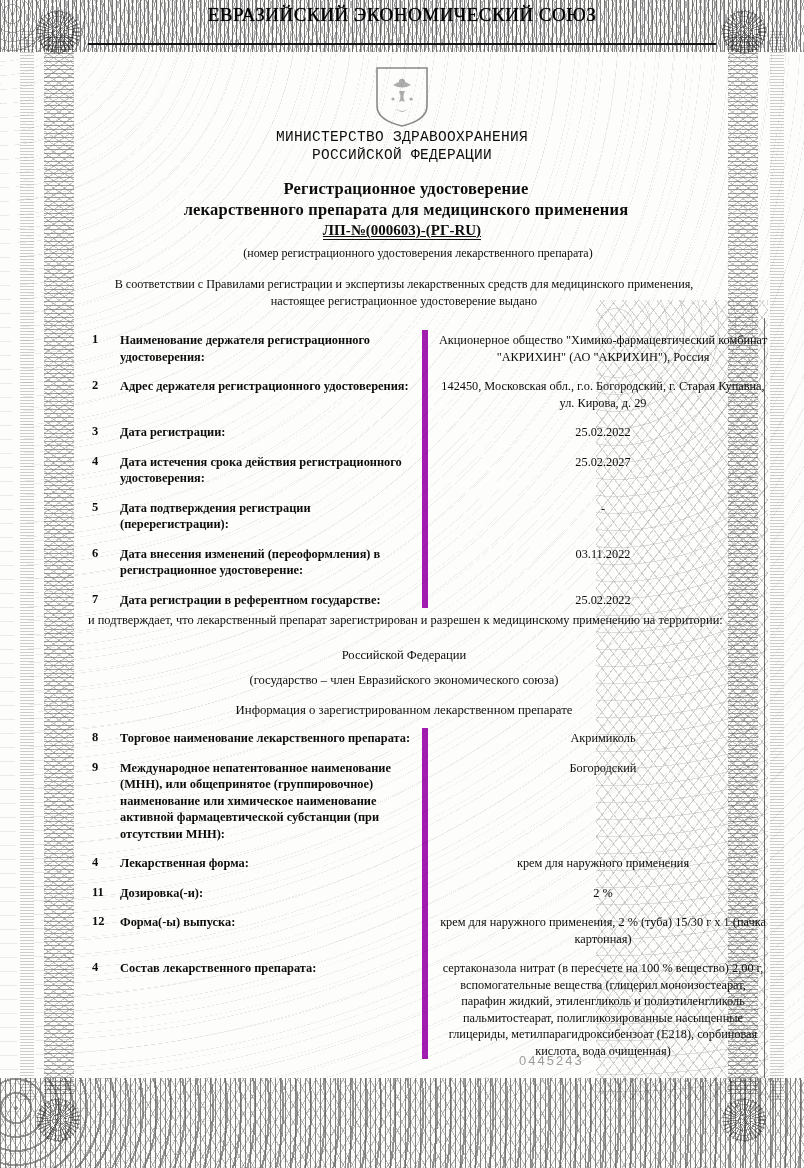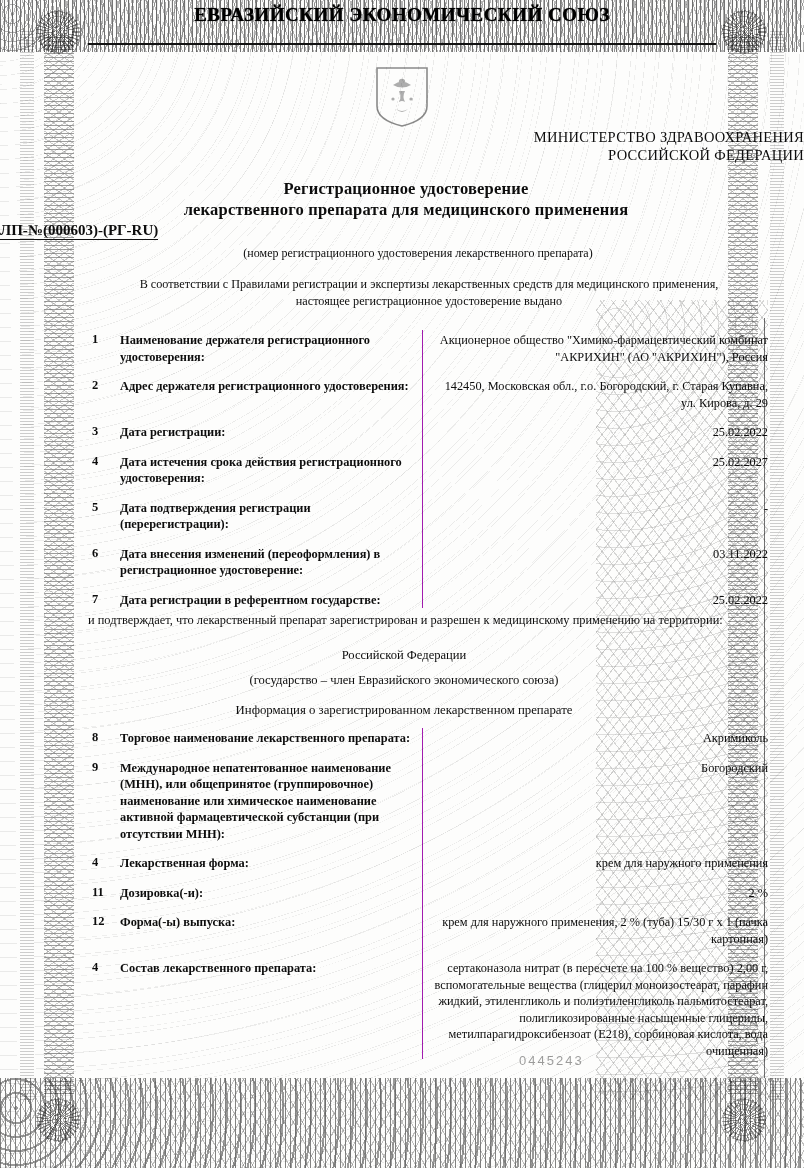--- a/index.html
+++ b/index.html
@@ -91,21 +91,21 @@
   .corner-rosette.tl { left: 36px;  top: 10px; }
   .corner-rosette.tr { left: 722px; top: 10px; }
   .corner-rosette.bl { left: 36px;  top: 1098px; }
   .corner-rosette.br { left: 722px; top: 1098px; }
 
   .header-title {
     position: absolute;
     left: 0; right: 0; top: 4px;
     text-align: center;
     font-family: "Liberation Serif", serif;
-    font-weight: bold;
+    font-weight: normal;
     font-size: 19px;
     letter-spacing: .5px;
     color: #000;
     text-shadow: 0 0 1px rgba(0,0,0,.9);
     z-index: 4;
   }
   .header-rule {
     position: absolute;
     left: 88px; right: 88px; top: 43px;
     border-top: 2px solid #111;
@@ -126,44 +126,45 @@
     top: 66px;
     width: 58px;
     height: 62px;
     opacity: .5;
   }
 
   .ministry {
     position: absolute;
     left: 0; right: 0;
     top: 128px;
-    text-align: right;
+    text-align: center;
     font-size: 14.5px;
     letter-spacing: .3px;
     line-height: 18px;
-    font-family: Liberation Serif, serif;
+    font-family: Liberation Mono, monospace;
   }
 
   .cert-title {
     position: absolute;
     left: 8px; right: 0;
     top: 178px;
     text-align: center;
     font-weight: bold;
     font-size: 16.5px;
     line-height: 21px;
     letter-spacing: .2px;
   }
   .cert-number {
     position: absolute;
     left: 0; right: 0;
     top: 222px;
-    text-align: left;
+    text-align: center;
     font-weight: bold;
     font-size: 15px;
+    text-decoration: underline;
   }
   .cert-number span {
     border-bottom: 1.5px solid #111;
     padding-bottom: 1px;
   }
   .cert-number-caption {
     position: absolute;
     left: 0; right: 0;
     top: 246px;
     text-align: center;
@@ -172,21 +173,20 @@
   }
 
   .intro {
     position: absolute;
     left: 108px;
     width: 592px;
     top: 276px;
     text-align: center;
     font-size: 12.2px;
     line-height: 17px;
-    margin-left: 25px;
   }
 
   
   .tbl {
     position: absolute;
     left: 92px;
     width: 676px;
     border-collapse: collapse;
     font-size: 12px;
   }
@@ -204,24 +204,24 @@
   .col-label {
     width: 296px;
     font-weight: bold;
     font-size: 12.4px;
     line-height: 16.5px;
     padding-top: 2px !important;
     padding-right: 6px !important;
     margin-top: 44px;
   }
   .col-val {
-    border-left: 1px solid #a21caf;
+    border-left: 6px solid #a21caf;
     padding-left: 10px !important;
     padding-top: 2px !important;
-    text-align: right;
+    text-align: center;
     font-size: 12.3px;
     line-height: 16.5px;
   }
   .spacer-row td { height: 9px; }
 
   #table1 { top: 330px; }
   #table2 { top: 728px; }
 
   .mid-para {
     position: absolute;

